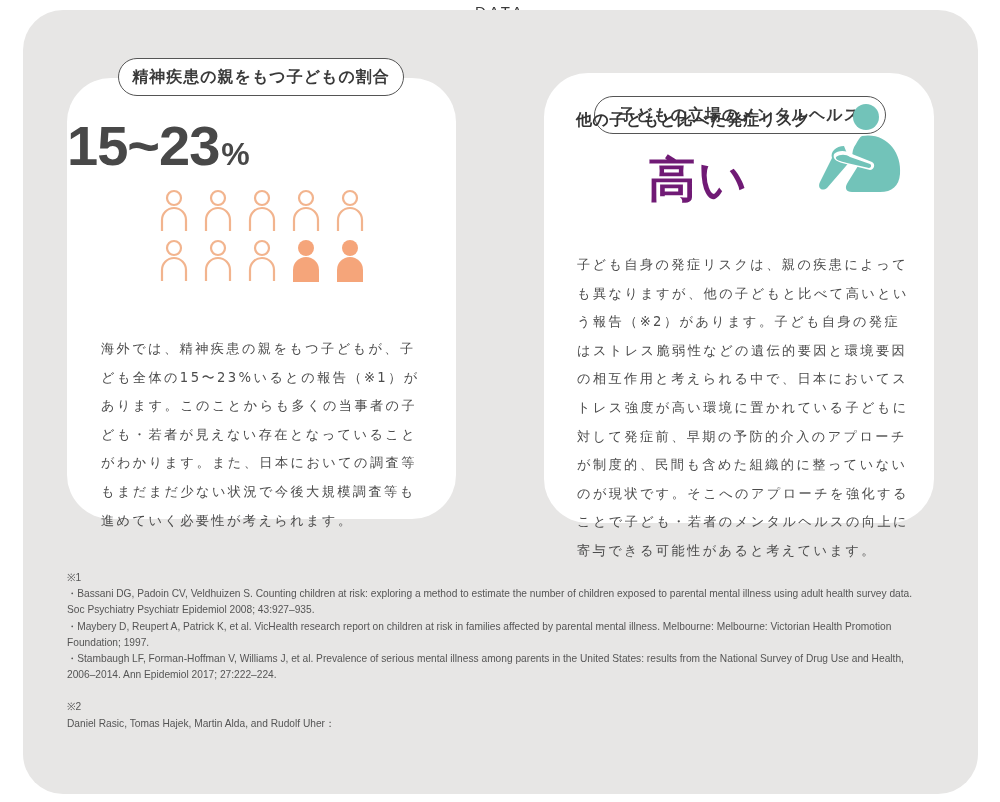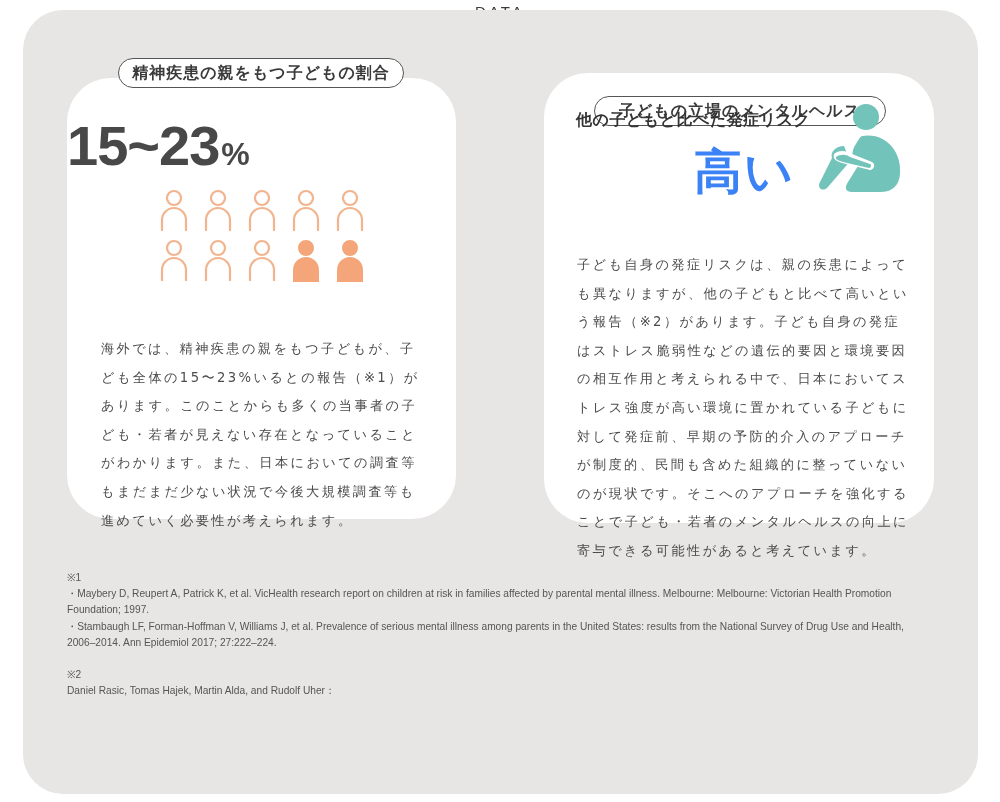--- a/index.html
+++ b/index.html
@@ -18,21 +18,21 @@
     background: #e7e6e5; border-radius: 40px;
   }
 
   .card {
     position: absolute; background: #ffffff; border-radius: 44px;
   }
   .card-left  { left: 67px;  top: 78px; width: 389px; height: 441px; }
   .card-right { left: 544px; top: 73px; width: 390px; height: 450px; }
 
   .pill {
-    position: absolute; height: 30px; border: 1.3px solid #555; border-radius: 19px;
+    position: absolute; height: 38px; border: 1.3px solid #555; border-radius: 19px;
     background: #ffffff; display: flex; align-items: center; justify-content: center;
     font-size: 16px; font-weight: bold; color: #3a3a3a; letter-spacing: 1px;
   }
   .pill-left  { left: 118px; top: 58px; width: 286px; }
   .pill-right { left: 594px; top: 53px; width: 292px; margin-top: 43px; }
 
   .big-percent {
     position: absolute; left: 67px; top: 113px; width: 389px; text-align: left;
     font-family: "Liberation Sans", sans-serif; font-weight: bold; color: #484848;
   }
@@ -49,23 +49,22 @@
     position: absolute; font-size: 13.2px; line-height: 28.6px; letter-spacing: 2.4px; color: #4c4c4c; margin-top: 35px;
   }
   .body-left  { left: 101px; top: 300px; width: 326px; }
   .body-right { left: 577px; top: 216px; width: 334px; }
 
   .risk-label {
     position: absolute; left: 576px; top: 110px; font-size: 16px; font-weight: bold; color: #333;
     letter-spacing: 0.5px;
   }
   .risk-big {
-    position: absolute; left: 648px; top: 140px; font-size: 48px; font-weight: bold; color: #3b82f6;
+    position: absolute; left: 648px; top: 148px; font-size: 48px; font-weight: bold; color: #701a75;
     letter-spacing: 2px;
-    margin-left: 46px;
   }
   .sitting-figure { position: absolute; left: 816px; top: 102px; width: 92px; height: 92px; }
 
   .refs {
     position: absolute; left: 67px; top: 570px; width: 860px;
     font-family: "Liberation Sans", sans-serif; font-size: 10.2px; line-height: 16.2px; color: #555;
   }
   .refs .ref-block { margin-bottom: 16px; }
   .refs p { margin: 0; }
 </style>
@@ -146,20 +145,21 @@
   <path d="M28 44 C20 44 14 50 16 56 L4 80 C1 86 6 90 11 86 L30 64 C34 60 34 56 32 54 Z" fill="#72c3b9"></path>
   <path d="M18 52 C22 48 30 48 36 52 L56 60 C60 62 58 68 54 68 L30 62 C22 60 16 58 18 52 Z" fill="#ffffff"></path>
   <path d="M20 55 C24 52 30 52 34 55 L54 62 C56 63 55 66 53 66 L31 61 C24 59 19 58 20 55 Z" fill="#72c3b9"></path>
 </svg>
 
 <div class="body-text body-right">子ども自身の発症リスクは、親の疾患によっても異なりますが、他の子どもと比べて高いという報告（※2）があります。子ども自身の発症はストレス脆弱性などの遺伝的要因と環境要因の相互作用と考えられる中で、日本においてストレス強度が高い環境に置かれている子どもに対して発症前、早期の予防的介入のアプローチが制度的、民間も含めた組織的に整っていないのが現状です。そこへのアプローチを強化することで子ども・若者のメンタルヘルスの向上に寄与できる可能性があると考えています。</div>
 
 <div class="refs">
   <div class="ref-block">
     <p>※1</p>
+    <p>・Bassani DG, Padoin CV, Veldhuizen S. Counting children at risk: exploring a method to estimate the number of children exposed to parental mental illness using adult health survey data. Soc Psychiatry Psychiatr Epidemiol 2008; 43:927–935.</p>
     <p>・Maybery D, Reupert A, Patrick K, et al. VicHealth research report on children at risk in families affected by parental mental illness. Melbourne: Melbourne: Victorian Health Promotion Foundation; 1997.</p>
     <p>・Stambaugh LF, Forman-Hoffman V, Williams J, et al. Prevalence of serious mental illness among parents in the United States: results from the National Survey of Drug Use and Health, 2006–2014. Ann Epidemiol 2017; 27:222–224.</p>
   </div>
   <div class="ref-block">
     <p>※2</p>
     <p>Daniel Rasic, Tomas Hajek, Martin Alda, and Rudolf Uher：</p>
   </div>
 </div>
 
 </body></html>

